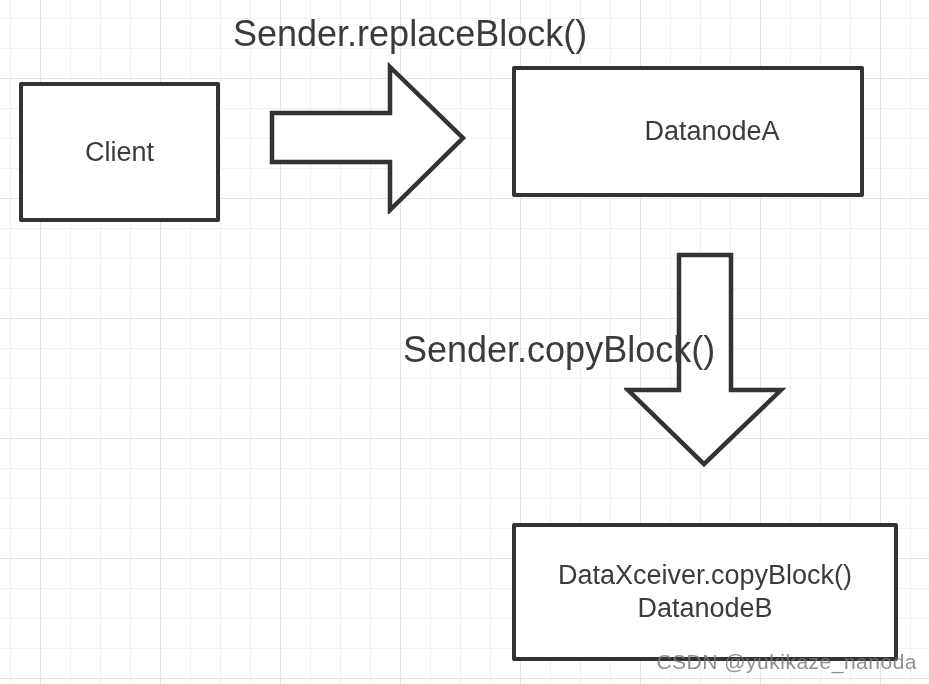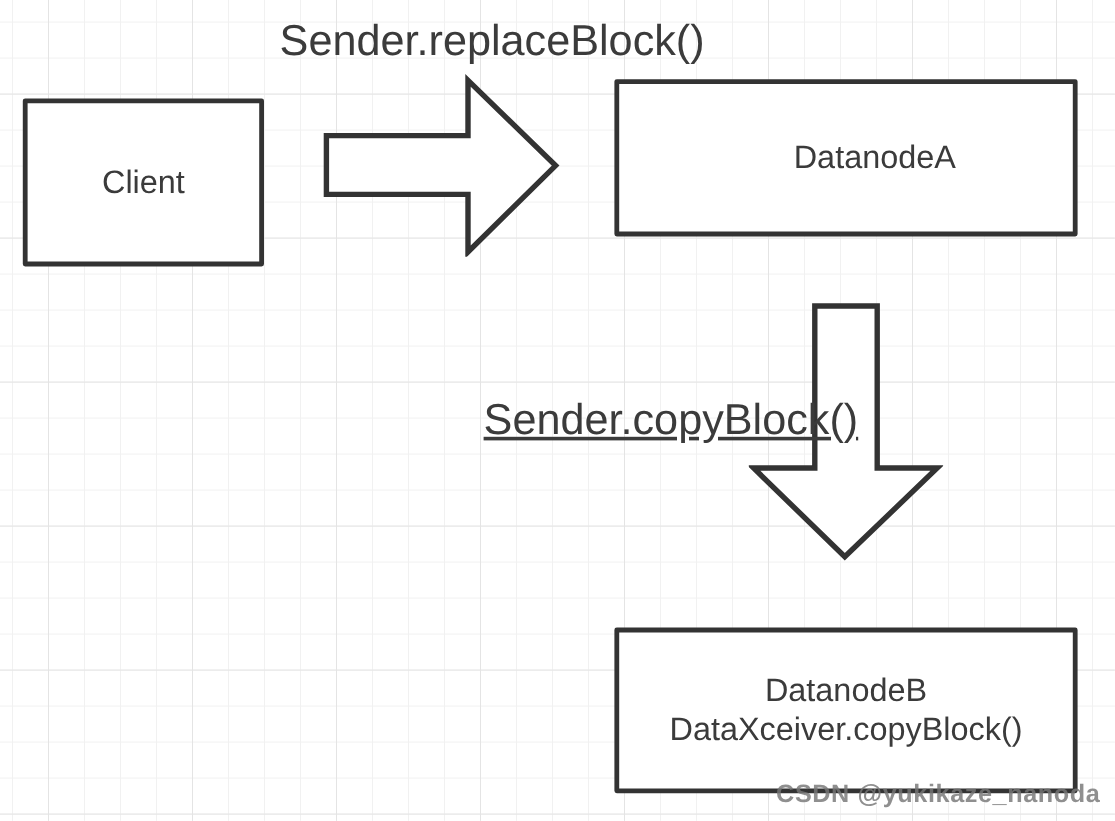--- a/index.html
+++ b/index.html
@@ -32,31 +32,31 @@
     flex-direction: column;
     align-items: center;
     justify-content: center;
     text-align: center;
     color: #3b3b3b;
     font-size: 27px;
     line-height: 33px;
     z-index: 2;
   }
   #box-client     { left: 19px;  top: 82px;  width: 201px; height: 140px; }
-  #box-datanode-a { left: 512px; top: 66px;  width: 386px; height: 131px; padding-left: 48px; }
+  #box-datanode-a { left: 512px; top: 66px;  width: 352px; height: 131px; padding-left: 48px; }
   #box-datanode-b { left: 512px; top: 523px; width: 386px; height: 138px; }
   .edge-label {
     position: absolute;
     font-size: 36px;
     color: #3b3b3b;
     white-space: nowrap;
     z-index: 3;
   }
   #label-replace { left: 233px; top: 13px; }
-  #label-copy    { left: 403px; top: 329px; text-decoration: underline; }
+  #label-copy    { left: 403px; top: 329px; }
   .block-arrow {
     position: absolute;
     z-index: 1;
   }
   .block-arrow polygon {
     fill: #ffffff;
     stroke: #333333;
     stroke-width: 4.5;
     stroke-linejoin: miter;
   }
@@ -64,21 +64,20 @@
   #arrow-down  { left: 624px; top: 251px; }
   #watermark {
     position: absolute;
     right: 12px;
     top: 650px;
     font-size: 21px;
     letter-spacing: 0.5px;
     color: rgba(118, 118, 118, 0.82);
     white-space: nowrap;
     z-index: 4;
-    font-weight: bold;
   }
 </style>
 </head>
 <body>
 
 <div id="canvas">
 
   <div class="box" id="box-client">
     <div>Client</div>
   </div>
@@ -93,19 +92,19 @@
     <div>DatanodeA</div>
   </div>
 
   <div class="edge-label" id="label-copy">Sender.copyBlock()</div>
 
   <svg class="block-arrow" id="arrow-down" width="162" height="218" viewBox="0 0 162 218">
     <polygon points="55,4 107,4 107,139 157,139 80,213 4,139 55,139"></polygon>
   </svg>
 
   <div class="box" id="box-datanode-b">
+    <div>DataXceiver.copyBlock()</div>
     <div>DatanodeB</div>
-    <div>DataXceiver.copyBlock()</div>
   </div>
 
   <div id="watermark">CSDN @yukikaze_nanoda</div>
 
 </div>
 
 </body></html>

